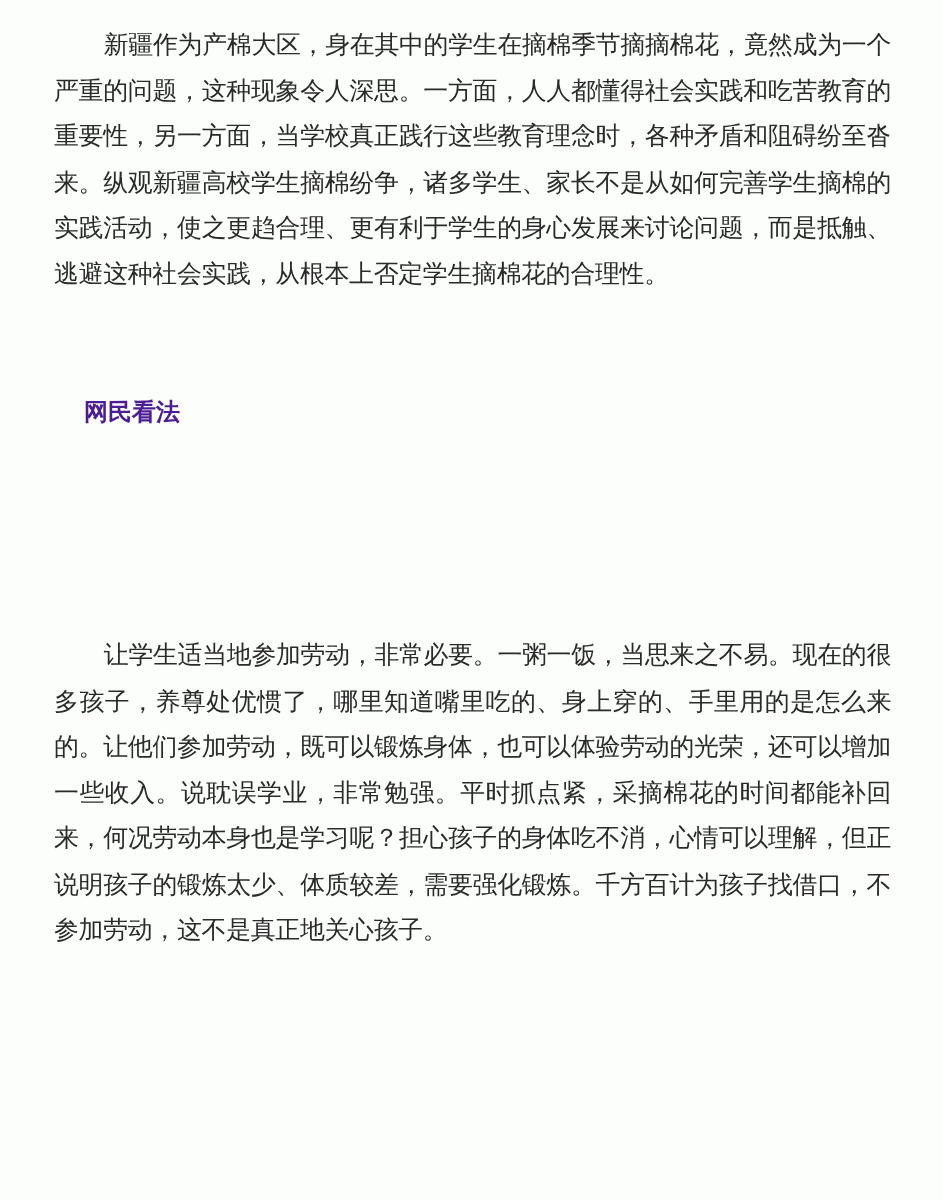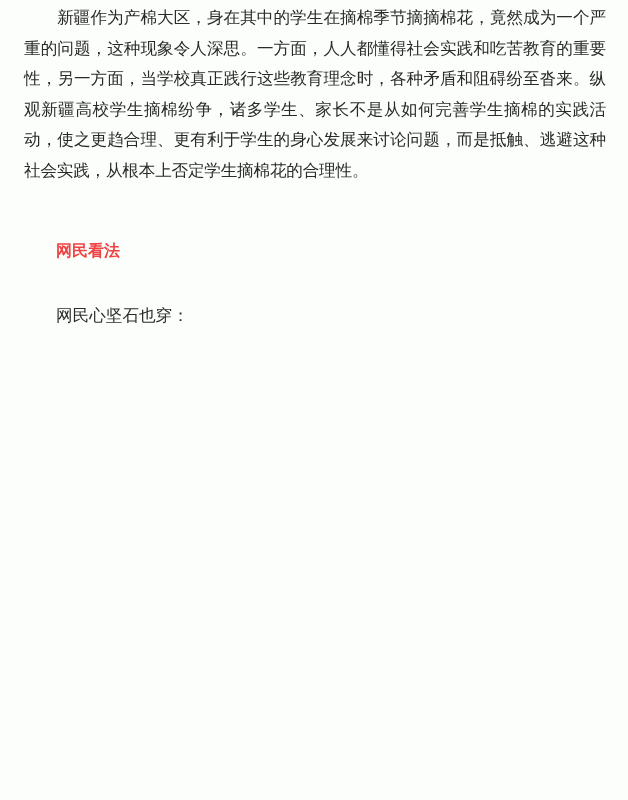--- a/index.html
+++ b/index.html
@@ -15,37 +15,37 @@
     font-family: "DejaVu Sans", "Liberation Sans", sans-serif;
     color: #2a2a2a;
   }
   .article {
     position: absolute;
     left: 24px;
     top: 3px;
     width: 582px;
   }
   .para {
-    margin: 0;
+    margin: 12px;
     font-size: 16.6px;
     line-height: 30.5px;
     text-indent: 2em;
     text-align: justify;
     letter-spacing: -0.2px;
     word-break: break-all;
   }
   .gap-lg { height: 50px; }
   .gap-md { height: 35px; }
   .section-heading {
     margin: 0;
     padding-left: 32px;
     font-size: 16px;
     font-weight: bold;
     line-height: 30px;
-    color: #ef4444;
+    color: #4c1d95;
   }
   .sub-heading {
     margin: 0;
     padding-left: 32px;
     font-size: 16.6px;
     line-height: 30px;
     color: #2a2a2a;
   }
 </style>
 </head>
@@ -53,23 +53,23 @@
 
 <div class="article">
   <p class="para">新疆作为产棉大区，身在其中的学生在摘棉季节摘摘棉花，竟然成为一个严重的问题，这种现象令人深思。一方面，人人都懂得社会实践和吃苦教育的重要性，另一方面，当学校真正践行这些教育理念时，各种矛盾和阻碍纷至沓来。纵观新疆高校学生摘棉纷争，诸多学生、家长不是从如何完善学生摘棉的实践活动，使之更趋合理、更有利于学生的身心发展来讨论问题，而是抵触、逃避这种社会实践，从根本上否定学生摘棉花的合理性。</p>
 
   <div class="gap-lg"></div>
 
   <h3 class="section-heading">网民看法</h3>
 
   <div class="gap-md"></div>
 
-  <p class="sub-heading">网民心坚石也穿：</p>
 
   <div class="gap-md"></div>
 
 
   <div class="gap-lg"></div>
 
+  <p class="para">让学生适当地参加劳动，非常必要。一粥一饭，当思来之不易。现在的很多孩子，养尊处优惯了，哪里知道嘴里吃的、身上穿的、手里用的是怎么来的。让他们参加劳动，既可以锻炼身体，也可以体验劳动的光荣，还可以增加一些收入。说耽误学业，非常勉强。平时抓点紧，采摘棉花的时间都能补回来，何况劳动本身也是学习呢？担心孩子的身体吃不消，心情可以理解，但正说明孩子的锻炼太少、体质较差，需要强化锻炼。千方百计为孩子找借口，不参加劳动，这不是真正地关心孩子。</p>
 
   <div class="gap-lg"></div>
 
 </div>
 
 </body></html>

